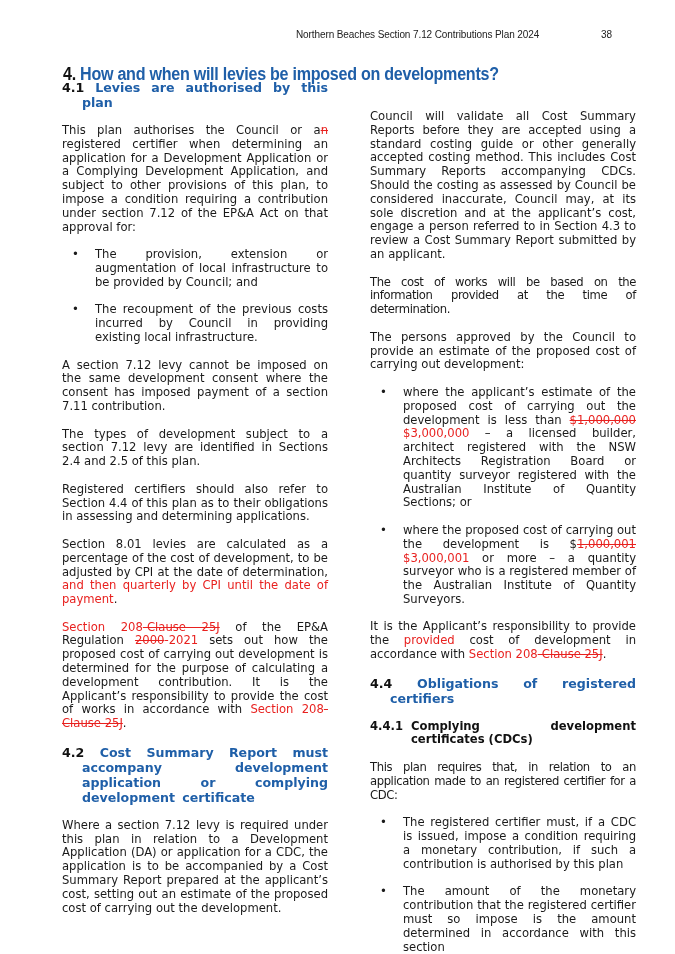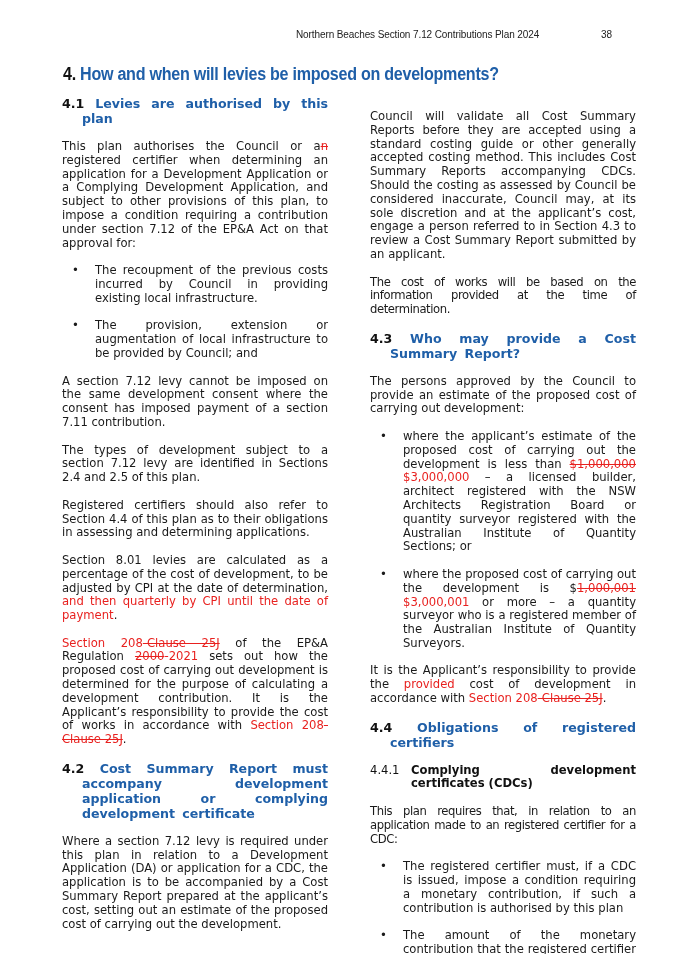--- a/index.html
+++ b/index.html
@@ -7,28 +7,28 @@
          font-family: "DejaVu Sans", sans-serif; color: #1a1a1a; }
   .running-header { position: absolute; top: 29px; left: 0; width: 675px; height: 14px;
          font-family: "Liberation Sans", sans-serif; font-size: 10px; color: #222; }
   .running-header .title { position: absolute; left: 296px; top: 0; letter-spacing: -0.1px; }
   .running-header .pagenum { position: absolute; left: 601px; top: 0; }
   .chapter-title { position: absolute; top: 64px; left: 63px; font-family: "Liberation Sans", sans-serif;
          font-size: 17.5px; font-weight: bold; letter-spacing: -0.3px; transform: scaleX(0.92); transform-origin: left; white-space: nowrap; }
   .chapter-title .num { color: #111; }
   .chapter-title .txt { color: #1f5fa8; }
   .col { position: absolute; width: 266px; font-size: 11.6px; line-height: 13.8px; }
-  .col.left { left: 62px; top: 96px; }
+  .col.left { left: 62px; top: 80px; }
   .col.right { left: 370px; top: 110px; }
   .h2 { font-weight: bold; font-size: 12.6px; line-height: 15px; color: #1f5fa8; text-align: justify;
         padding-left: 20px; text-indent: -20px; margin: 0 0 14px 0; word-spacing: 3px; }
   .h2 .n { color: #111; }
   .h3 { font-weight: bold; font-size: 11.6px; line-height: 13.8px; color: #111; margin: 0 0 14px 0;
         padding-left: 41px; text-indent: -41px; text-align: justify; }
-  .h3 .n { font-weight: normal; display: inline-block; width: 41px; text-indent: 0; }
+  .h3 .n { font-weight: bold; display: inline-block; width: 41px; text-indent: 0; }
   p { margin: 0 0 13.8px 0; text-align: justify; }
   ul { margin: 0 0 13.8px 0; padding: 0; list-style: none; }
   ul li { position: relative; padding-left: 33px; margin-bottom: 13.8px; text-align: justify; }
   ul li:last-child { margin-bottom: 0; }
   ul li::before { content: "•"; position: absolute; left: 10px; top: 0; }
   .red { color: #e8211f; }
   .del { color: #e8211f; text-decoration: line-through; }
   .cond { letter-spacing: -0.4px; }
 </style>
 </head>
@@ -43,42 +43,41 @@
   <span class="num">4.</span>
   <span class="txt">How and when will levies be imposed on developments?</span>
 </div>
 
 <div class="col left">
   <div class="h2"><span class="n">4.1</span> <span>Levies are authorised by this plan</span></div>
 
   <p><span>This plan authorises the Council or a</span><span class="del">n</span><span> registered certifier when determining an application for a Development Application or a Complying Development Application, and subject to other provisions of this plan, to impose a condition requiring a contribution under section 7.12 of the EP&amp;A Act on that approval for:</span></p>
 
   <ul>
+    <li>The provision, extension or augmentation of local infrastructure to be provided by Council; and</li>
     <li>The recoupment of the previous costs incurred by Council in providing existing local infrastructure.</li>
-    <li>The provision, extension or augmentation of local infrastructure to be provided by Council; and</li>
   </ul>
 
   <p>A section 7.12 levy cannot be imposed on the same development consent where the consent has imposed payment of a section 7.11 contribution.</p>
   <p>The types of development subject to a section 7.12 levy are identified in Sections 2.4 and 2.5 of this plan.</p>
   <p>Registered certifiers should also refer to Section 4.4 of this plan as to their obligations in assessing and determining applications.</p>
 
   <p><span>Section 8.01 levies are calculated as a percentage of the cost of development, to be adjusted by CPI at the date of determination, </span><span class="red">and then quarterly by CPI until the date of payment</span><span>.</span></p>
 
   <p><span class="red">Section 208</span><span class="del">-Clause 25J</span><span> of the EP&amp;A Regulation </span><span class="del">2000</span><span class="red">-2021</span><span> sets out how the proposed cost of carrying out development is determined for the purpose of calculating a development contribution. It is the Applicant’s responsibility to provide the cost of works in accordance with </span><span class="red">Section 208</span><span class="del">-Clause 25J</span><span>.</span></p>
 
   <div class="h2"><span class="n">4.2</span> <span>Cost Summary Report must accompany development application or complying development certificate</span></div>
 
   <p>Where a section 7.12 levy is required under this plan in relation to a Development Application (DA) or application for a CDC, the application is to be accompanied by a Cost Summary Report prepared at the applicant’s cost, setting out an estimate of the proposed cost of carrying out the development.</p>
 </div>
 
 <div class="col right">
   <p>Council will validate all Cost Summary Reports before they are accepted using a standard costing guide or other generally accepted costing method. This includes Cost Summary Reports accompanying CDCs. Should the costing as assessed by Council be considered inaccurate, Council may, at its sole discretion and at the applicant’s cost, engage a person referred to in Section 4.3 to review a Cost Summary Report submitted by an applicant.</p>
   <p class="cond">The cost of works will be based on the information provided at the time of determination.</p>
 
-  <div class="h2"><span class="n">4.3</span> <span>Who may provide a Cost Summary Report?</span></div>
 
   <p>The persons approved by the Council to provide an estimate of the proposed cost of carrying out development:</p>
 
   <ul>
     <li><span>where the applicant’s estimate of the proposed cost of carrying out the development is less than </span><span class="del">$1,000,000</span><span class="red"> $3,000,000</span><span> – a licensed builder, architect registered with the NSW Architects Registration Board or quantity surveyor registered with the Australian Institute of Quantity Sections; or</span></li>
     <li><span>where the proposed cost of carrying out the development is $</span><span class="del">1,000,001</span><span class="red"> $3,000,001</span><span> or more – a quantity surveyor who is a registered member of the Australian Institute of Quantity Surveyors.</span></li>
   </ul>
 
   <p><span>It is the Applicant’s responsibility to provide the </span><span class="red">provided</span><span> cost of development in accordance with </span><span class="red">Section 208</span><span class="del">-Clause 25J</span><span>.</span></p>
 

